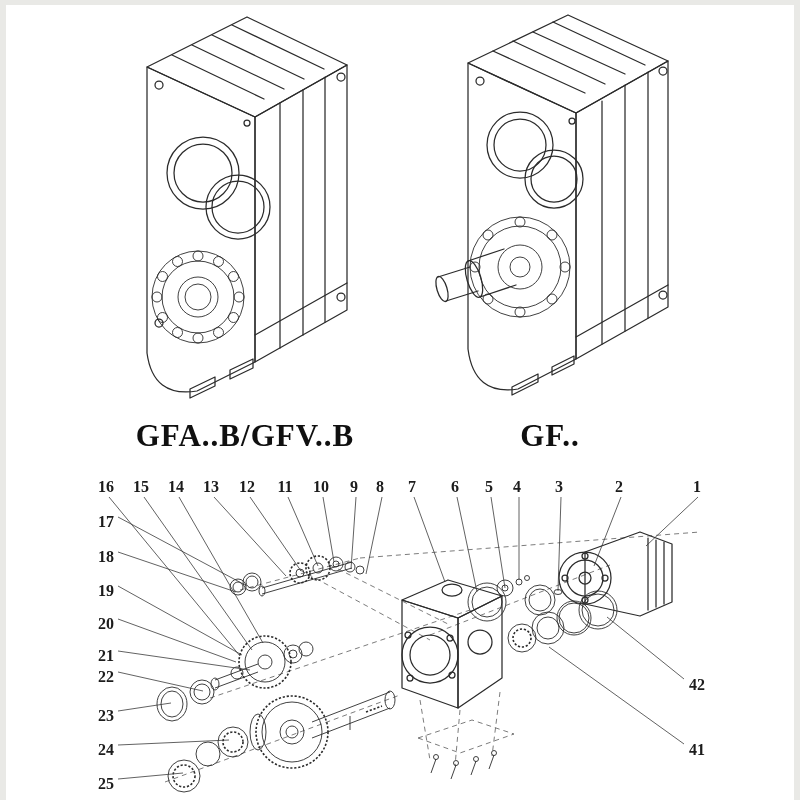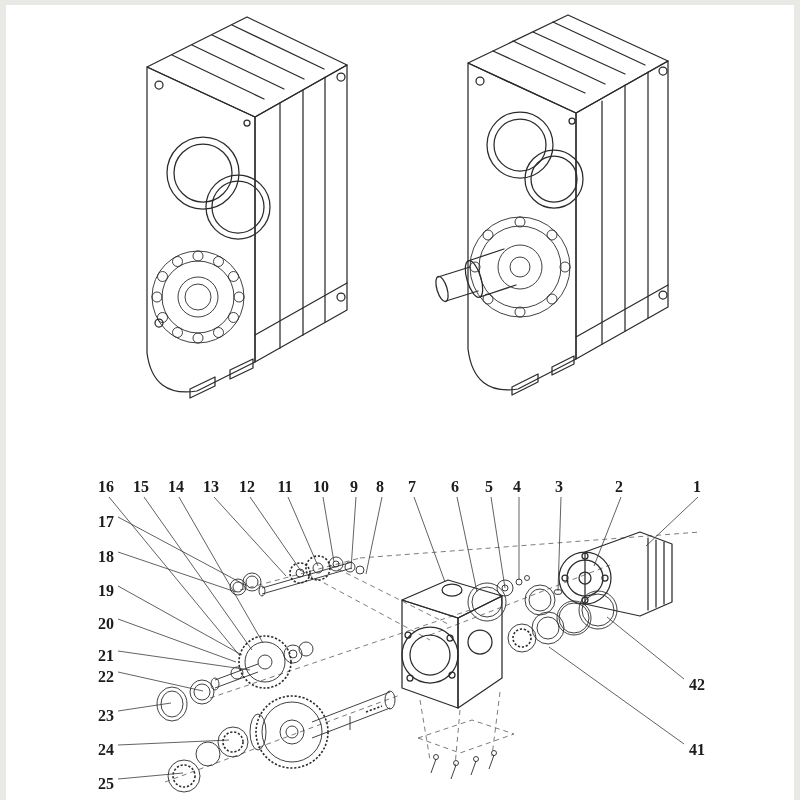--- a/index.html
+++ b/index.html
@@ -141,20 +141,22 @@
         <line x1="84" y1="244" x2="48" y2="256"></line>
         <line x1="96" y1="280" x2="60" y2="292"></line>
         <ellipse cx="54" cy="274" rx="7" ry="19" transform="rotate(-17 54 274)"></ellipse>
         <line x1="50" y1="262" x2="18" y2="272"></line>
         <line x1="58" y1="286" x2="26" y2="296"></line>
         <ellipse cx="22" cy="284" rx="5" ry="13" transform="rotate(-17 22 284)"></ellipse>
       </g>
     </svg>
   </div>
 
+  <div id="label-left" class="model-label">GFA..B/GFV..B</div>
+  <div id="label-right" class="model-label">GF..</div>
 
   <div class="drawing" style="left:0;top:470px;font-weight:bold;">
     <svg width="800" height="330" viewBox="0 0 800 330">
 
       <g class="dash">
         <line x1="165" y1="312" x2="400" y2="225"></line>
         <line x1="210" y1="228" x2="470" y2="140"></line>
         <line x1="240" y1="120" x2="360" y2="88"></line>
         <line x1="360" y1="88" x2="700" y2="62"></line>
         <line x1="430" y1="165" x2="610" y2="95"></line>

